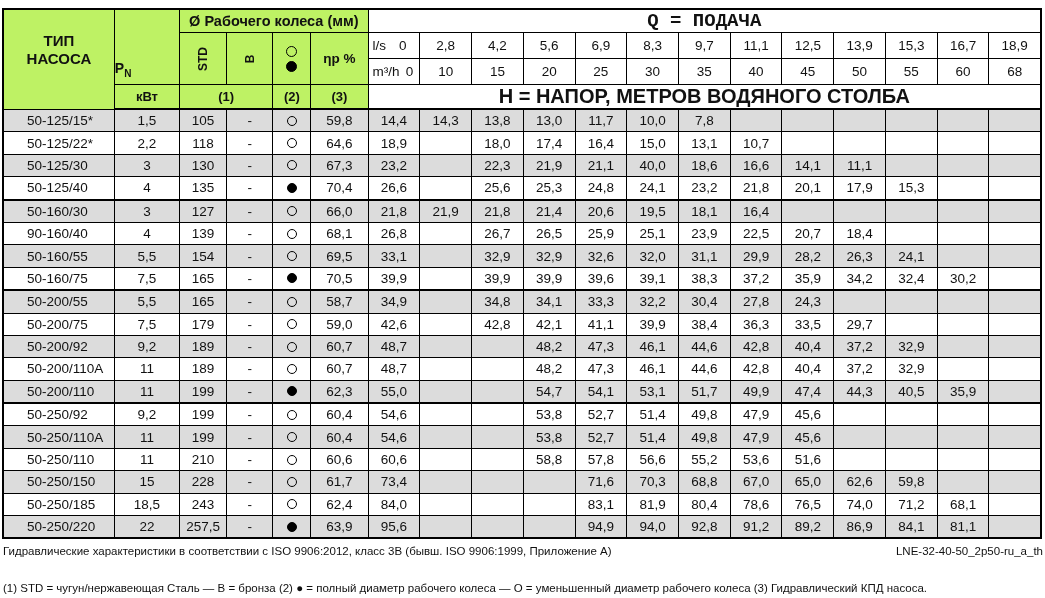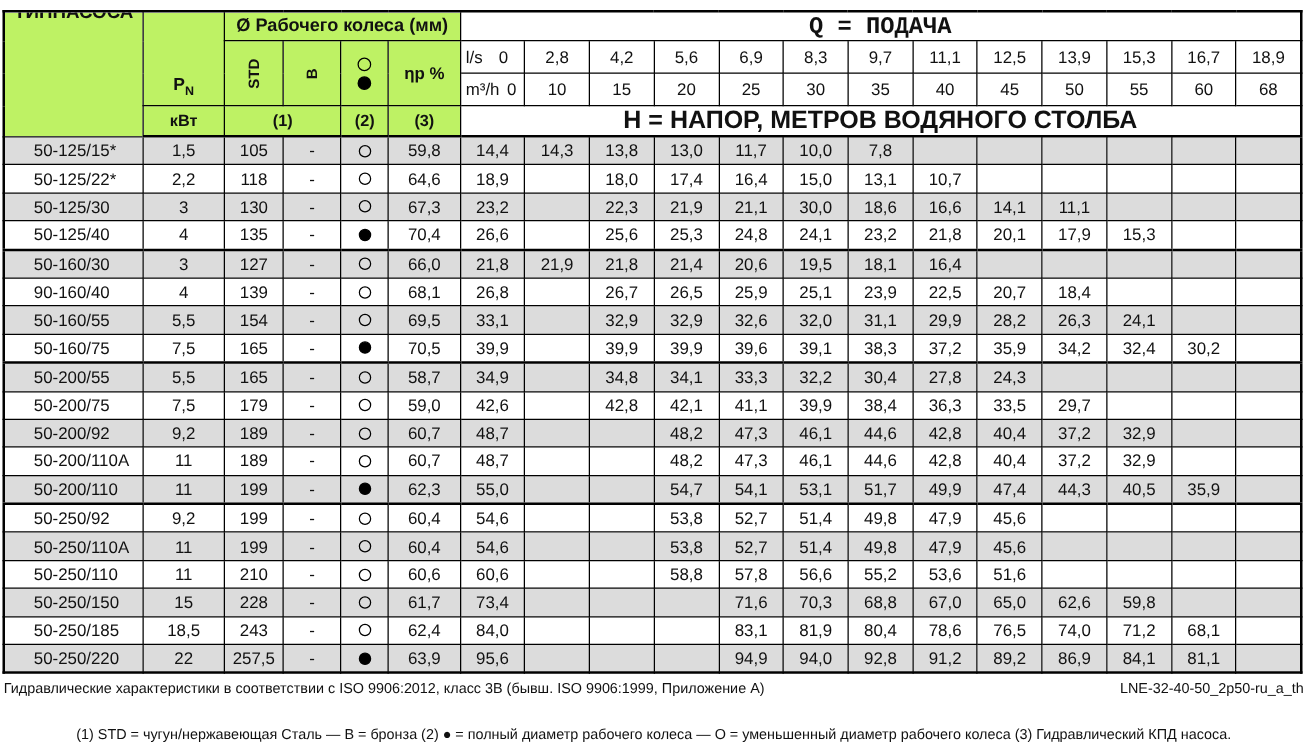--- a/index.html
+++ b/index.html
@@ -7,23 +7,23 @@
   .page{position:absolute;left:0;top:0;width:1045px;height:598px;background:#fff;}
   table.spec{border-collapse:collapse;table-layout:fixed;width:1040px;margin:8px 0 0 2px;border:2.5px solid #000;}
   th,td{border:1px solid #000;padding:0;overflow:hidden;white-space:nowrap;}
   thead th{background:#bef264;font-weight:bold;}
   thead th.white{background:#fff;}
   .hA th{height:22px;}
   .hB th{height:25px;}
   .hC th{height:25px;}
   .hD th{height:21px;border-bottom:2.5px solid #000;}
   .c-type{font-size:15px;line-height:18px;}
-  .c-type .twrap{display:flex;flex-direction:row;justify-content:center;height:100%;padding-bottom:18px;text-align:center;}
+  .c-type .twrap{display:flex;flex-direction:column;justify-content:center;height:100%;padding-bottom:18px;text-align:center;}
   .c-pn{font-size:14px;vertical-align:bottom;}
-  .c-pn .pwrap{padding-bottom:5px;text-align:center;}
+  .c-pn .pwrap{padding-bottom:5px;text-align:left;}
   .c-pn sub{font-size:10px;}
   .imp-title{font-size:14.5px;}
   .q-title{font-size:19px;font-family:Liberation Mono, monospace;}
   .h-title{font-size:20px;}
   .rot{vertical-align:middle;}
   .rot .rot-inner{display:block;transform:rotate(-90deg);font-size:12px;font-weight:bold;text-align:center;}
   .eta-head{font-size:13.5px;}
   .sym-head .swrap{display:flex;flex-direction:column;align-items:center;gap:4px;}
   .circle{display:inline-block;width:11px;height:11px;border:1.5px solid #000;border-radius:50%;box-sizing:border-box;}
   .circle.full{background:#000;}
@@ -35,21 +35,21 @@
   .qf-zero{flex:1;text-align:center;}
   .note-cell{font-size:13px;}
   .unit-cell{font-size:13px;}
   tbody td{height:21.4px;text-align:center;font-size:13.5px;background:#fff;}
   tbody tr.stripe td{background:#dcdcdc;}
   tbody tr.group td{border-top:2.5px solid #000;}
   tbody td.type{text-align:left;padding-left:23px;}
   tbody td.sym{line-height:0;}
   .footer{margin:6px 2px 0 3px;font-size:11.5px;line-height:13px;}
   .f-line1{display:flex;justify-content:space-between;margin-bottom:24px;}
-  .f-legend{margin-bottom:7px;text-align:center;}
+  .f-legend{margin-bottom:7px;}
 </style>
 </head>
 <body>
 
 <div class="page">
   <table class="spec">
     <colgroup>
       <col style="width:111px">
         <col style="width:65px">
         <col style="width:47px">
@@ -181,21 +181,21 @@
           <td class="num">3</td>
           <td class="num">130</td>
           <td class="num">-</td>
           <td class="sym"><span class="circle"></span></td>
           <td class="num">67,3</td>
           <td class="num">23,2</td>
           <td class="num"></td>
           <td class="num">22,3</td>
           <td class="num">21,9</td>
           <td class="num">21,1</td>
-          <td class="num">30,0</td>
+          <td class="num">40,0</td>
           <td class="num">18,6</td>
           <td class="num">16,6</td>
           <td class="num">14,1</td>
           <td class="num">11,1</td>
           <td class="num"></td>
           <td class="num"></td>
           <td class="num"></td>
         </tr>
         <tr class="">
           <td class="type">50-125/40</td>

